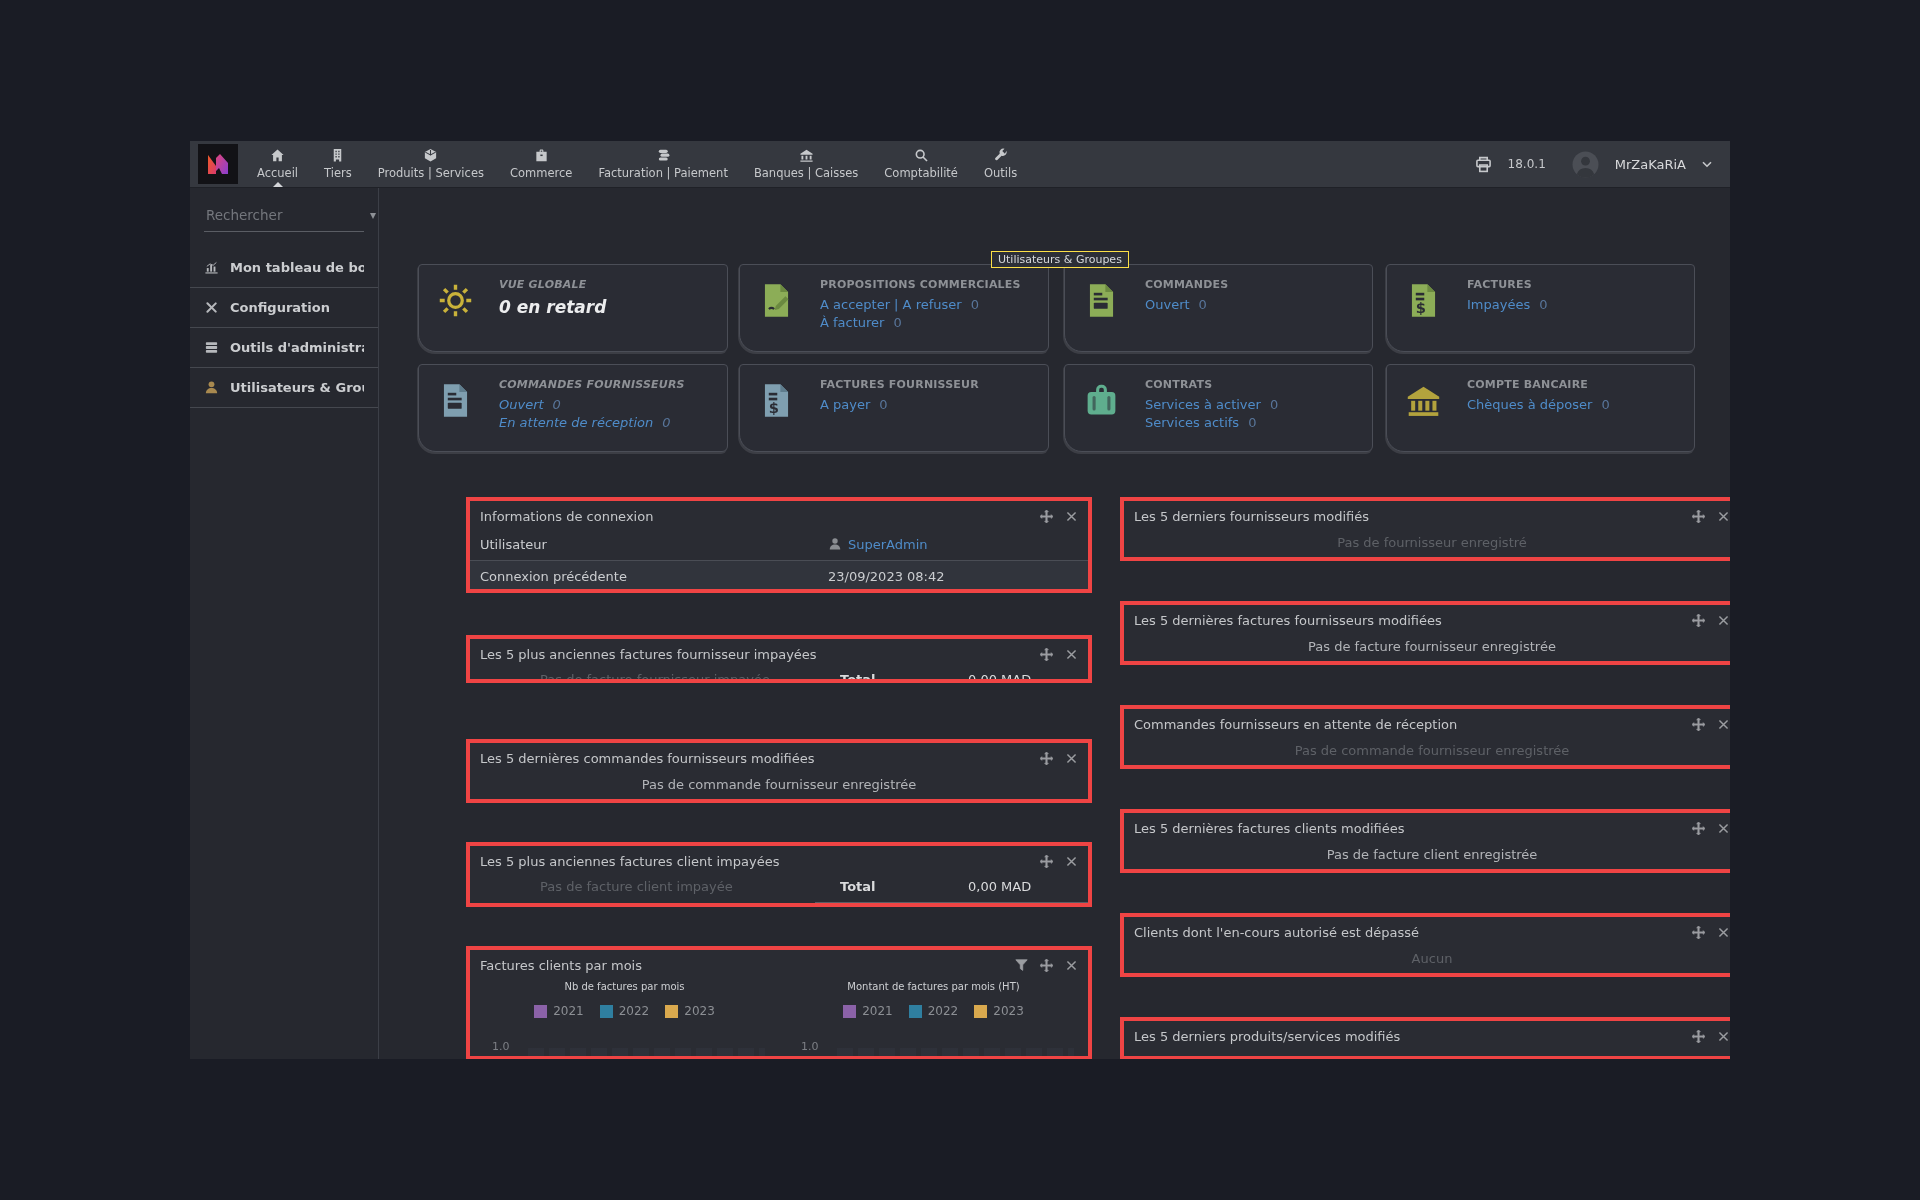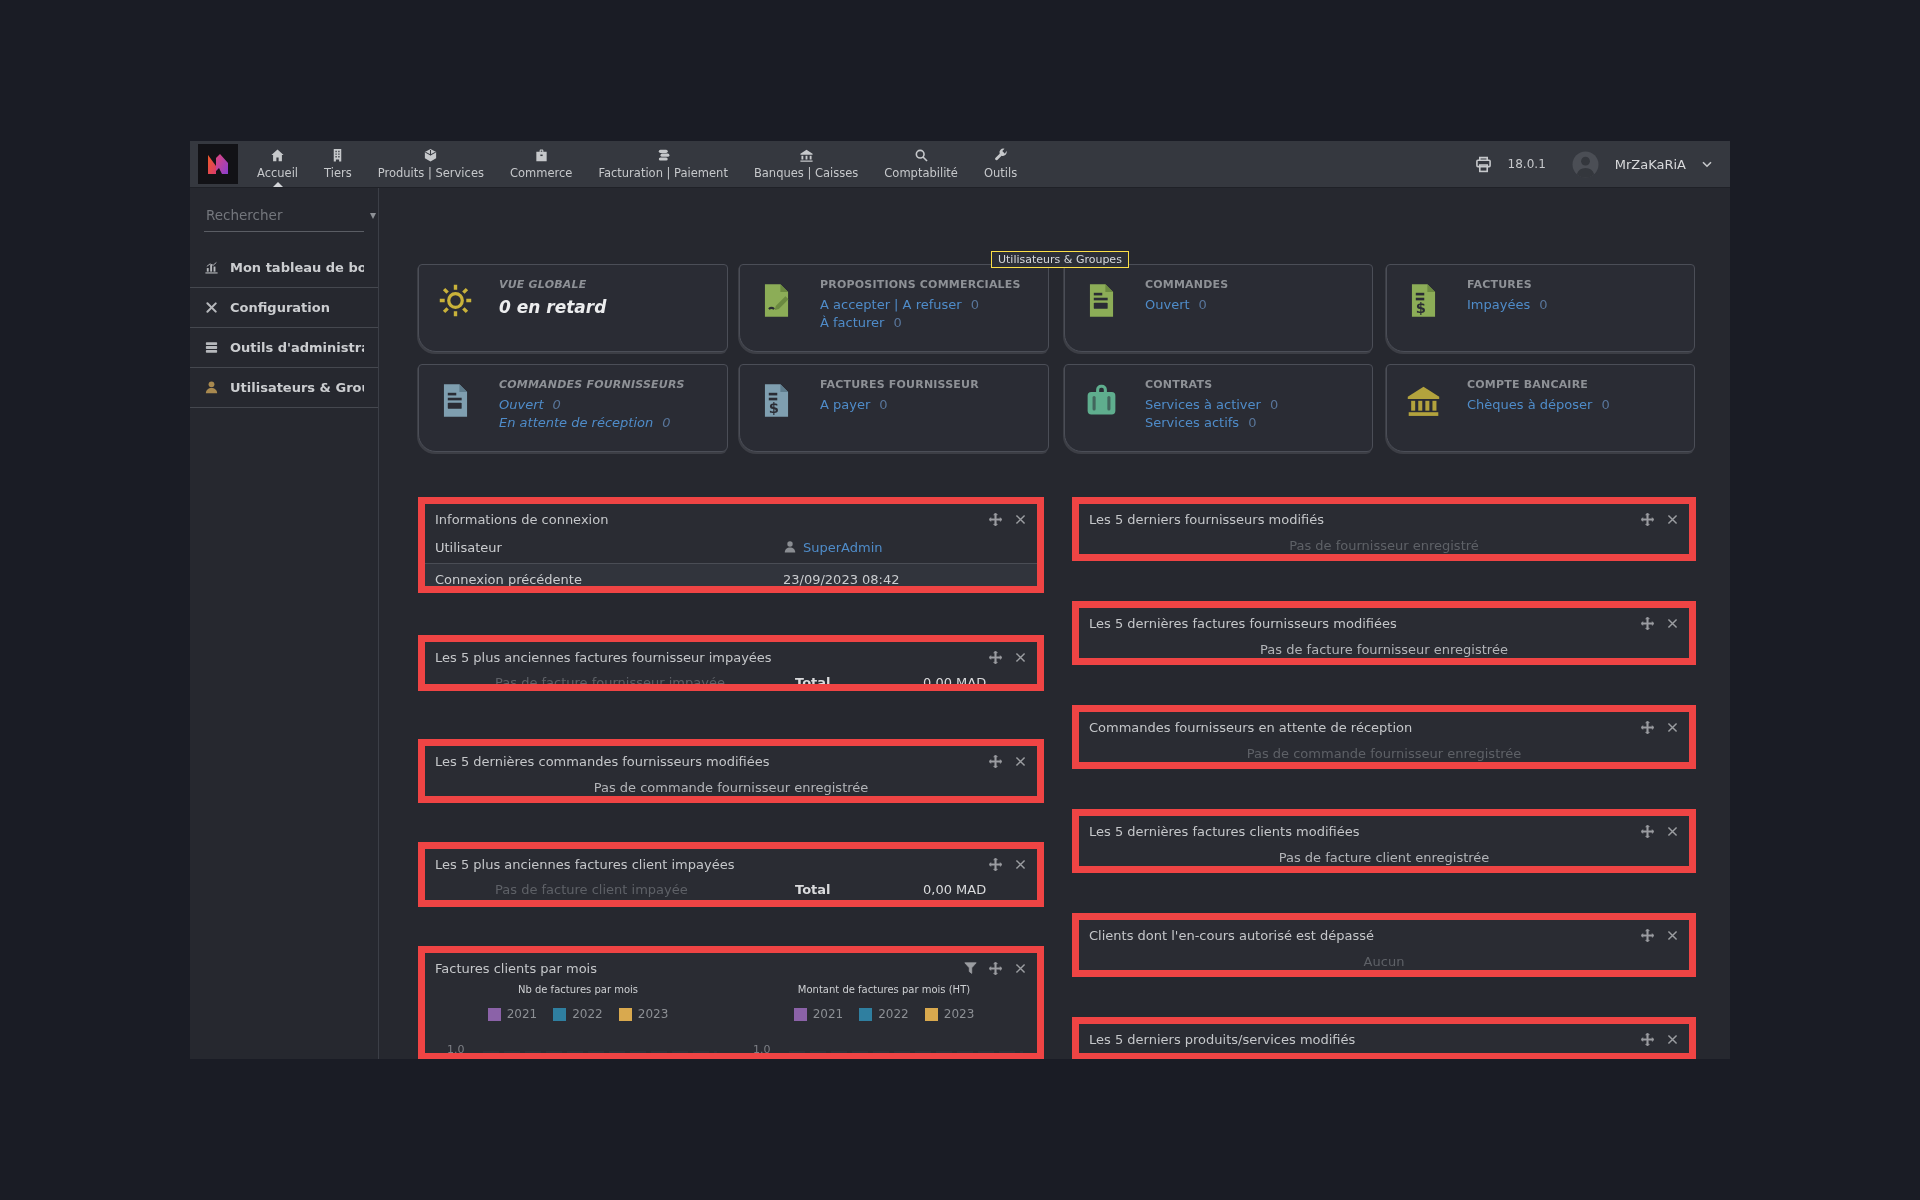--- a/index.html
+++ b/index.html
@@ -54,21 +54,21 @@
   .kbox .ktitle{font-size:11px;font-weight:bold;color:#8e9196;letter-spacing:.2px;margin-bottom:6px;white-space:nowrap;}
   .kbox .kbig{font-size:17px;font-weight:bold;color:#ecedee;}
   .kline{font-size:13px;margin:2px 0 3px;white-space:nowrap;}
   .kline a{color:#4f8cc9;text-decoration:none;cursor:pointer;}
   .kline .cnt{color:#58759a;margin-left:9px;}
   .r1{top:76px;} .r2{top:176px;}
   .c1{left:39px;width:310px;font-style:italic;} .c2{left:360px;width:310px;}
   .c3{left:685px;width:309px;} .c4{left:1007px;width:309px;}
 
   
-  .widget{position:absolute;background:#2a2c33;border:7px solid #ef4444;box-sizing:border-box;overflow:hidden;}
+  .widget{position:absolute;background:#2a2c33;border:4px solid #ef4444;box-sizing:border-box;overflow:hidden;margin-left:48px;}
   .whead{display:flex;align-items:center;padding:8px 10px 4px 10px;}
   .wtitle{flex:1;font-size:13px;color:#c5c7ca;white-space:nowrap;overflow:hidden;}
   .wicons{display:flex;align-items:center;gap:12px;}
   .wicons svg{width:13px;height:13px;fill:#9b9da1;stroke:#9b9da1;cursor:pointer;}
   .empty-note{text-align:center;font-size:13px;padding-top:7px;}
   .dim{color:#5e6167;} .bright{color:#b2b4b8;}
 
   .wl{left:39px;width:626px;} .wr{left:693px;width:624px;}
 
   
@@ -403,21 +403,21 @@
           </span>
         </div>
         <div class="inforow stripe">
           <span class="lab">Connexion précédente</span>
           <span class="val">
                 <span class="vtext">23/09/2023 08:42</span>
               </span>
         </div>
       </div>
 
-      <div class="widget wl" style="top:447px;height:56px;">
+      <div class="widget wl" style="top:447px;height:48px;">
         <div class="whead">
           <span class="wtitle">Les 5 plus anciennes factures fournisseur impayées</span>
           <span class="wicons">
             <svg viewBox="0 0 16 16">
                   <path d="M8 0l2.2 2.2H8.75v5.05h5.05V5.8L16 8l-2.2 2.2V8.75H8.75v5.05h1.45L8 16l-2.2-2.2h1.45V8.75H2.2v1.45L0 8l2.2-2.2v1.45h5.05V2.2H5.8z"></path>
                 </svg>
             <svg viewBox="0 0 16 16">
                   <path d="M3 3l10 10M13 3L3 13" fill="none" stroke-width="1.8"></path>
                 </svg>
           </span>

